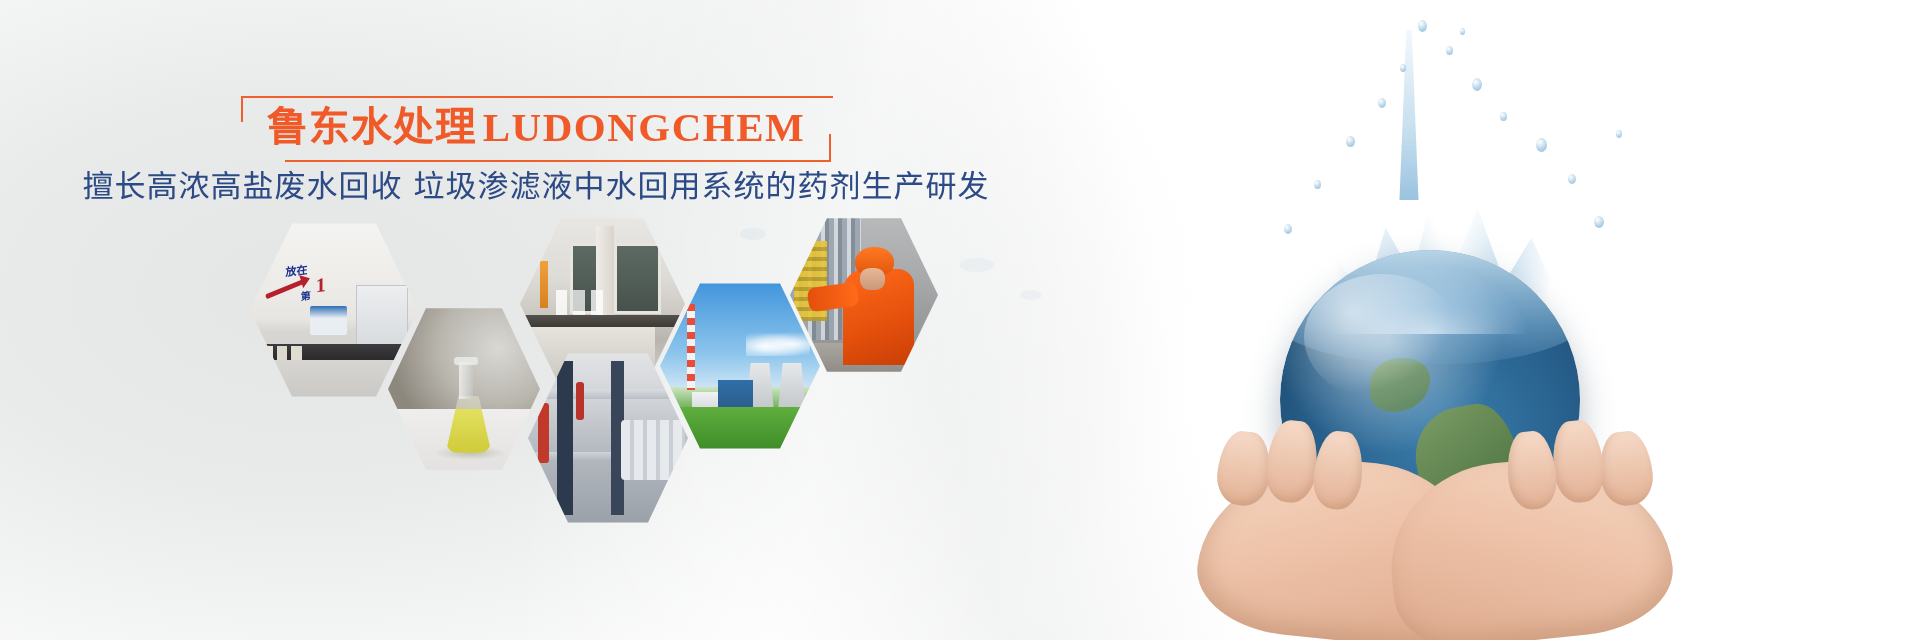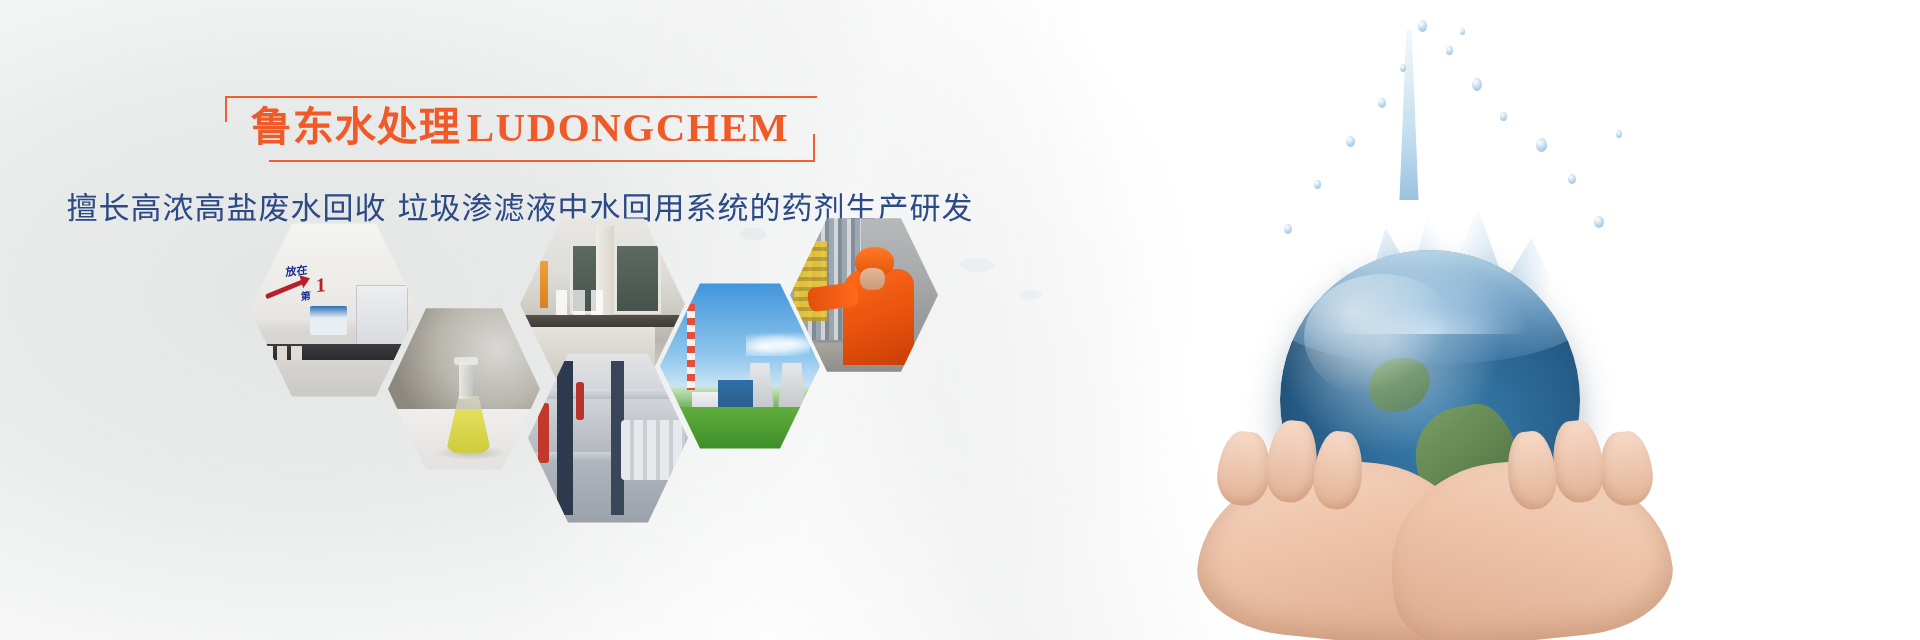--- a/index.html
+++ b/index.html
@@ -17,38 +17,38 @@
   }
   
   .sheen{
     position:absolute;inset:0;pointer-events:none;
     background:
       linear-gradient(100deg,rgba(255,255,255,0) 30%,rgba(255,255,255,.55) 44%,rgba(255,255,255,0) 58%),
       linear-gradient(255deg,rgba(210,212,214,0) 40%,rgba(205,208,210,.28) 52%,rgba(210,212,214,0) 64%);
   }
 
   
-  .headline{position:absolute;left:0;top:96px;width:1040px;text-align:center;}
+  .headline{position:absolute;left:16px;top:96px;width:1040px;text-align:center;}
   .title-wrap{position:relative;display:inline-block;padding:6px 26px 10px 26px;}
   .title{
     margin:0;display:block;
     font-family:"Liberation Serif","DejaVu Serif",serif;
     font-size:41px;line-height:1.22;font-weight:700;
     color:#f05a28;letter-spacing:1px;white-space:nowrap;
   }
   .title .en{font-weight:700;letter-spacing:1.5px;padding-left:6px;}
   
   .br-top{position:absolute;left:0;top:0;width:100%;height:24px;
           border-top:2px solid #f0602f;border-left:2px solid #f0602f;}
   .br-top::after{content:"";position:absolute;left:-2px;top:-2px;width:0;height:0;}
   .br-bot{position:absolute;right:0;bottom:0;width:calc(100% - 46px);height:26px;
           border-bottom:2px solid #f0602f;border-right:2px solid #f0602f;}
 
   .subtitle{
-    margin:26px 0 0 0;
+    margin:4px 0 0 0;
     font-size:31px;line-height:1.3;font-weight:400;
     color:#2c4a86;letter-spacing:1px;white-space:nowrap;
     font-family:"DejaVu Sans","Liberation Sans",sans-serif;
   }
 
   
   .hexes{position:absolute;left:250px;top:220px;width:740px;height:310px;}
   .hex{
     position:absolute;
     -webkit-clip-path:polygon(25% 2%,75% 2%,100% 50%,75% 98%,25% 98%,0% 50%);

